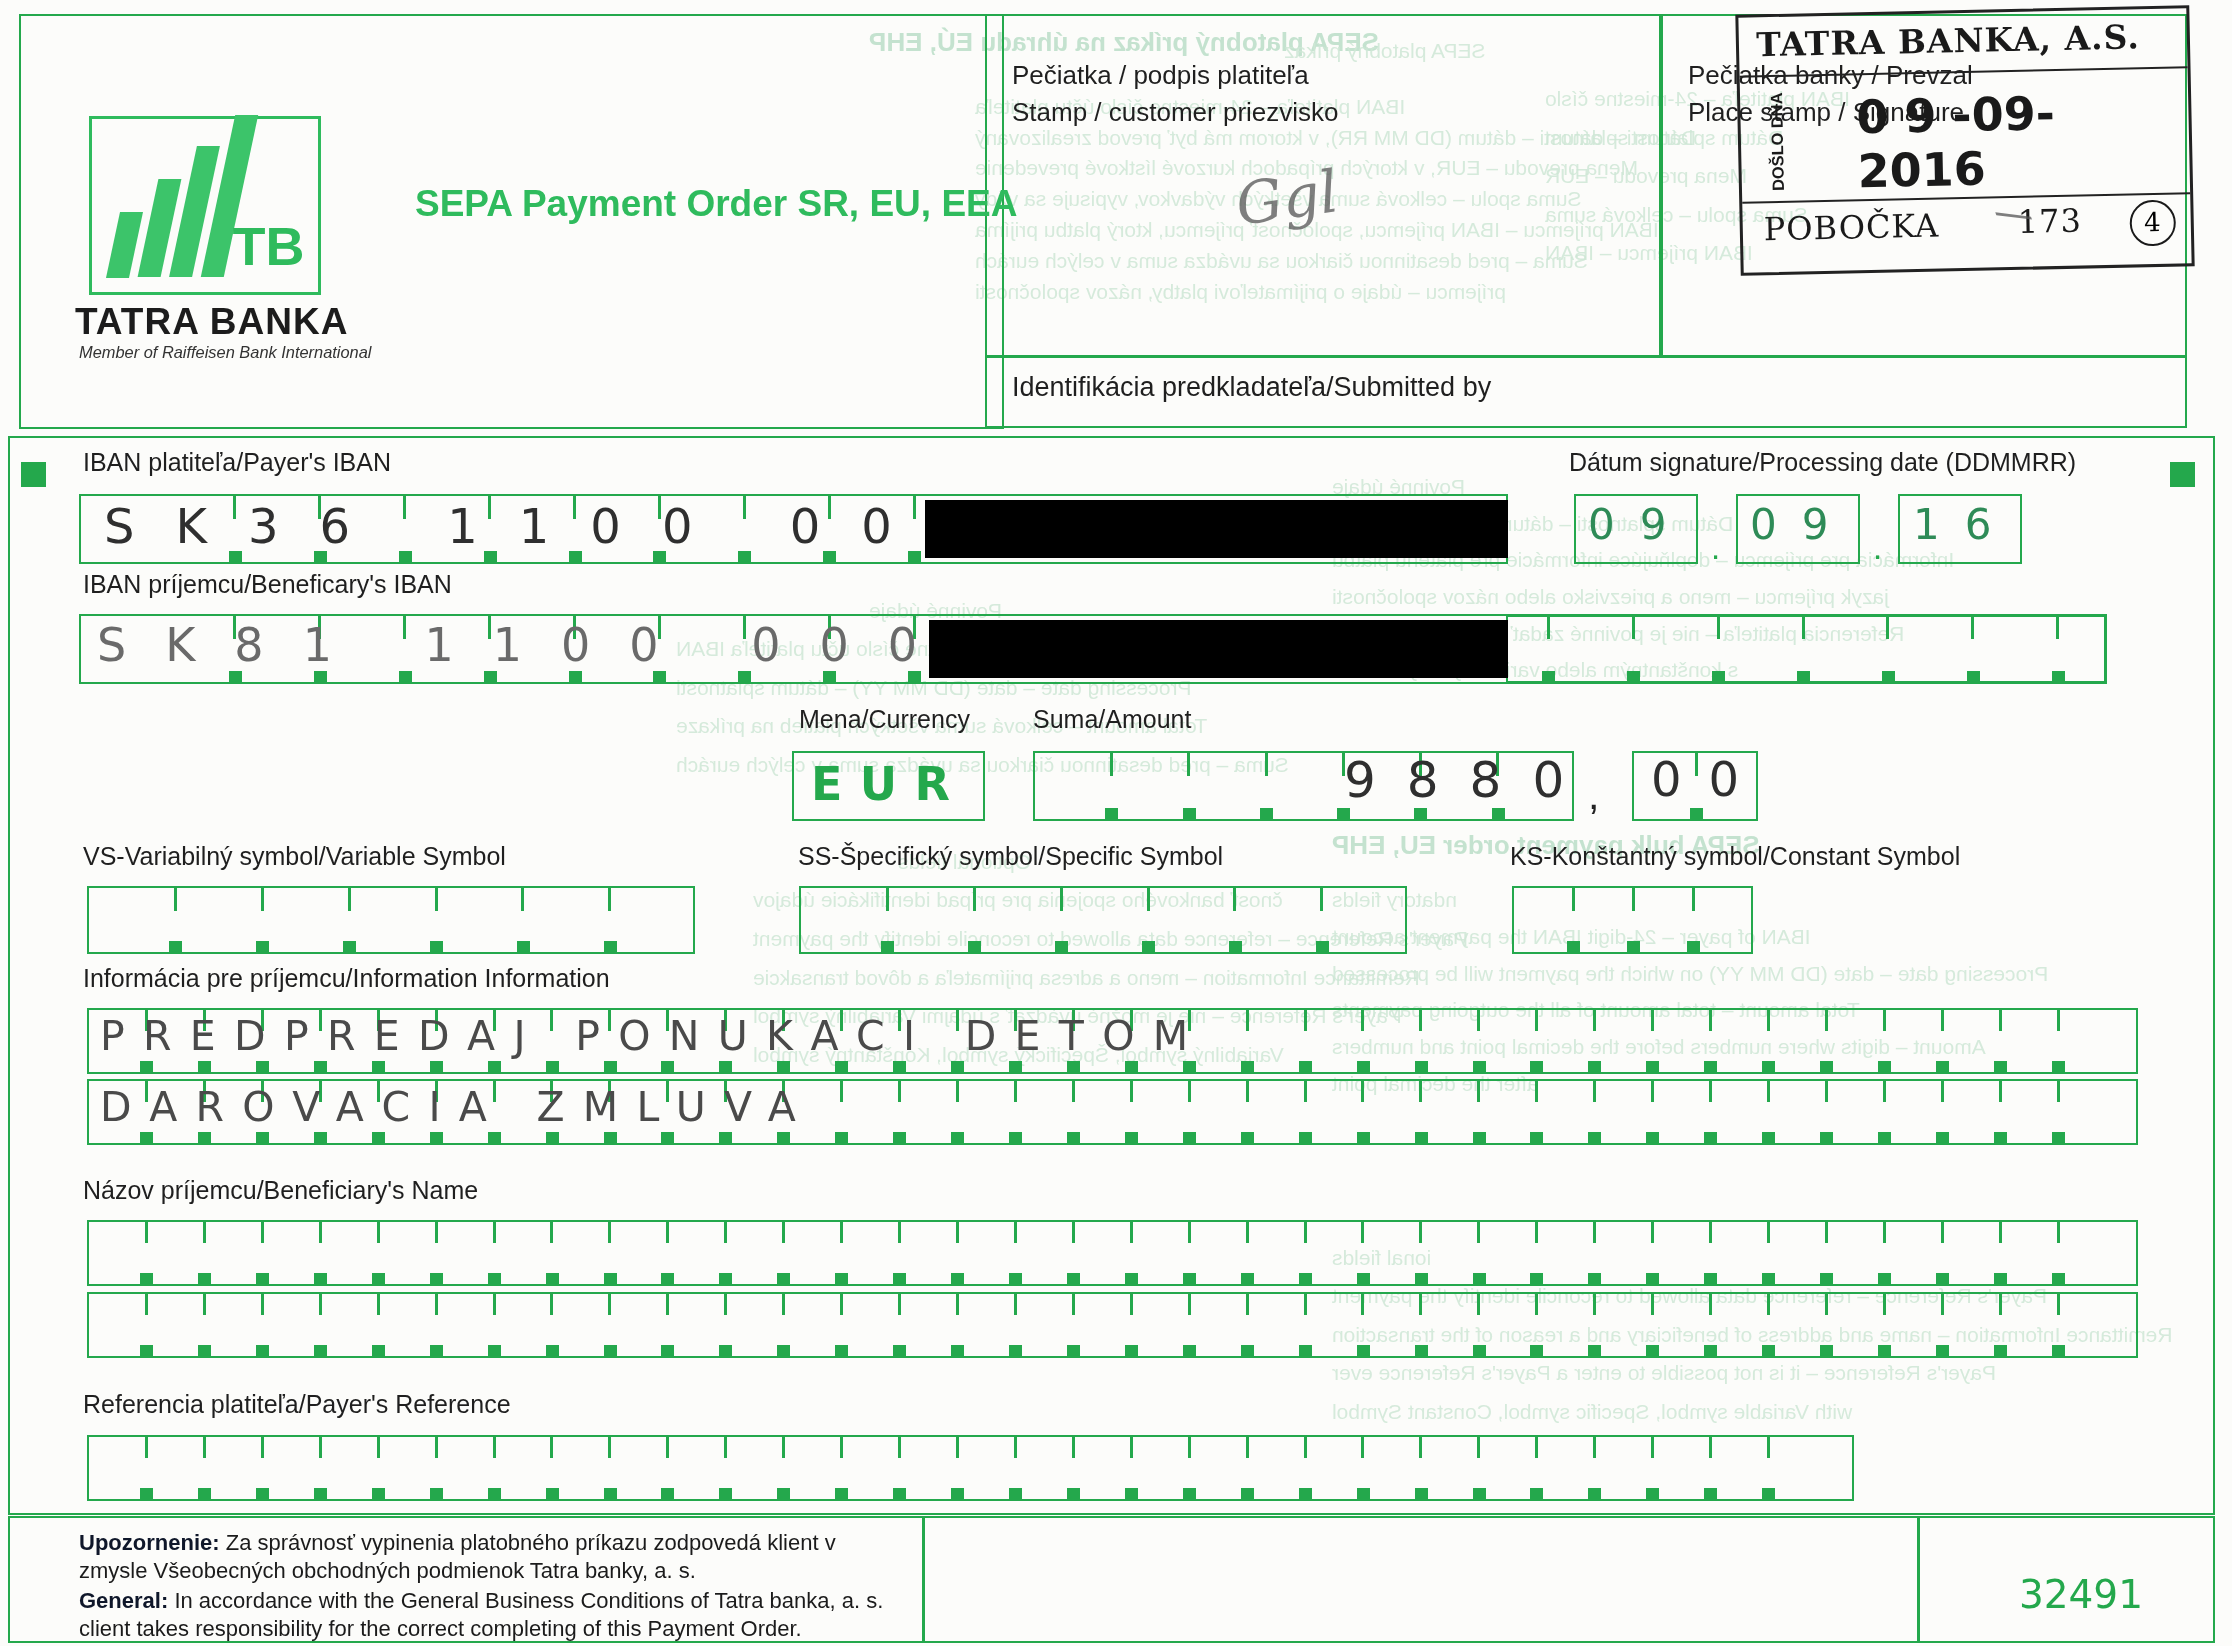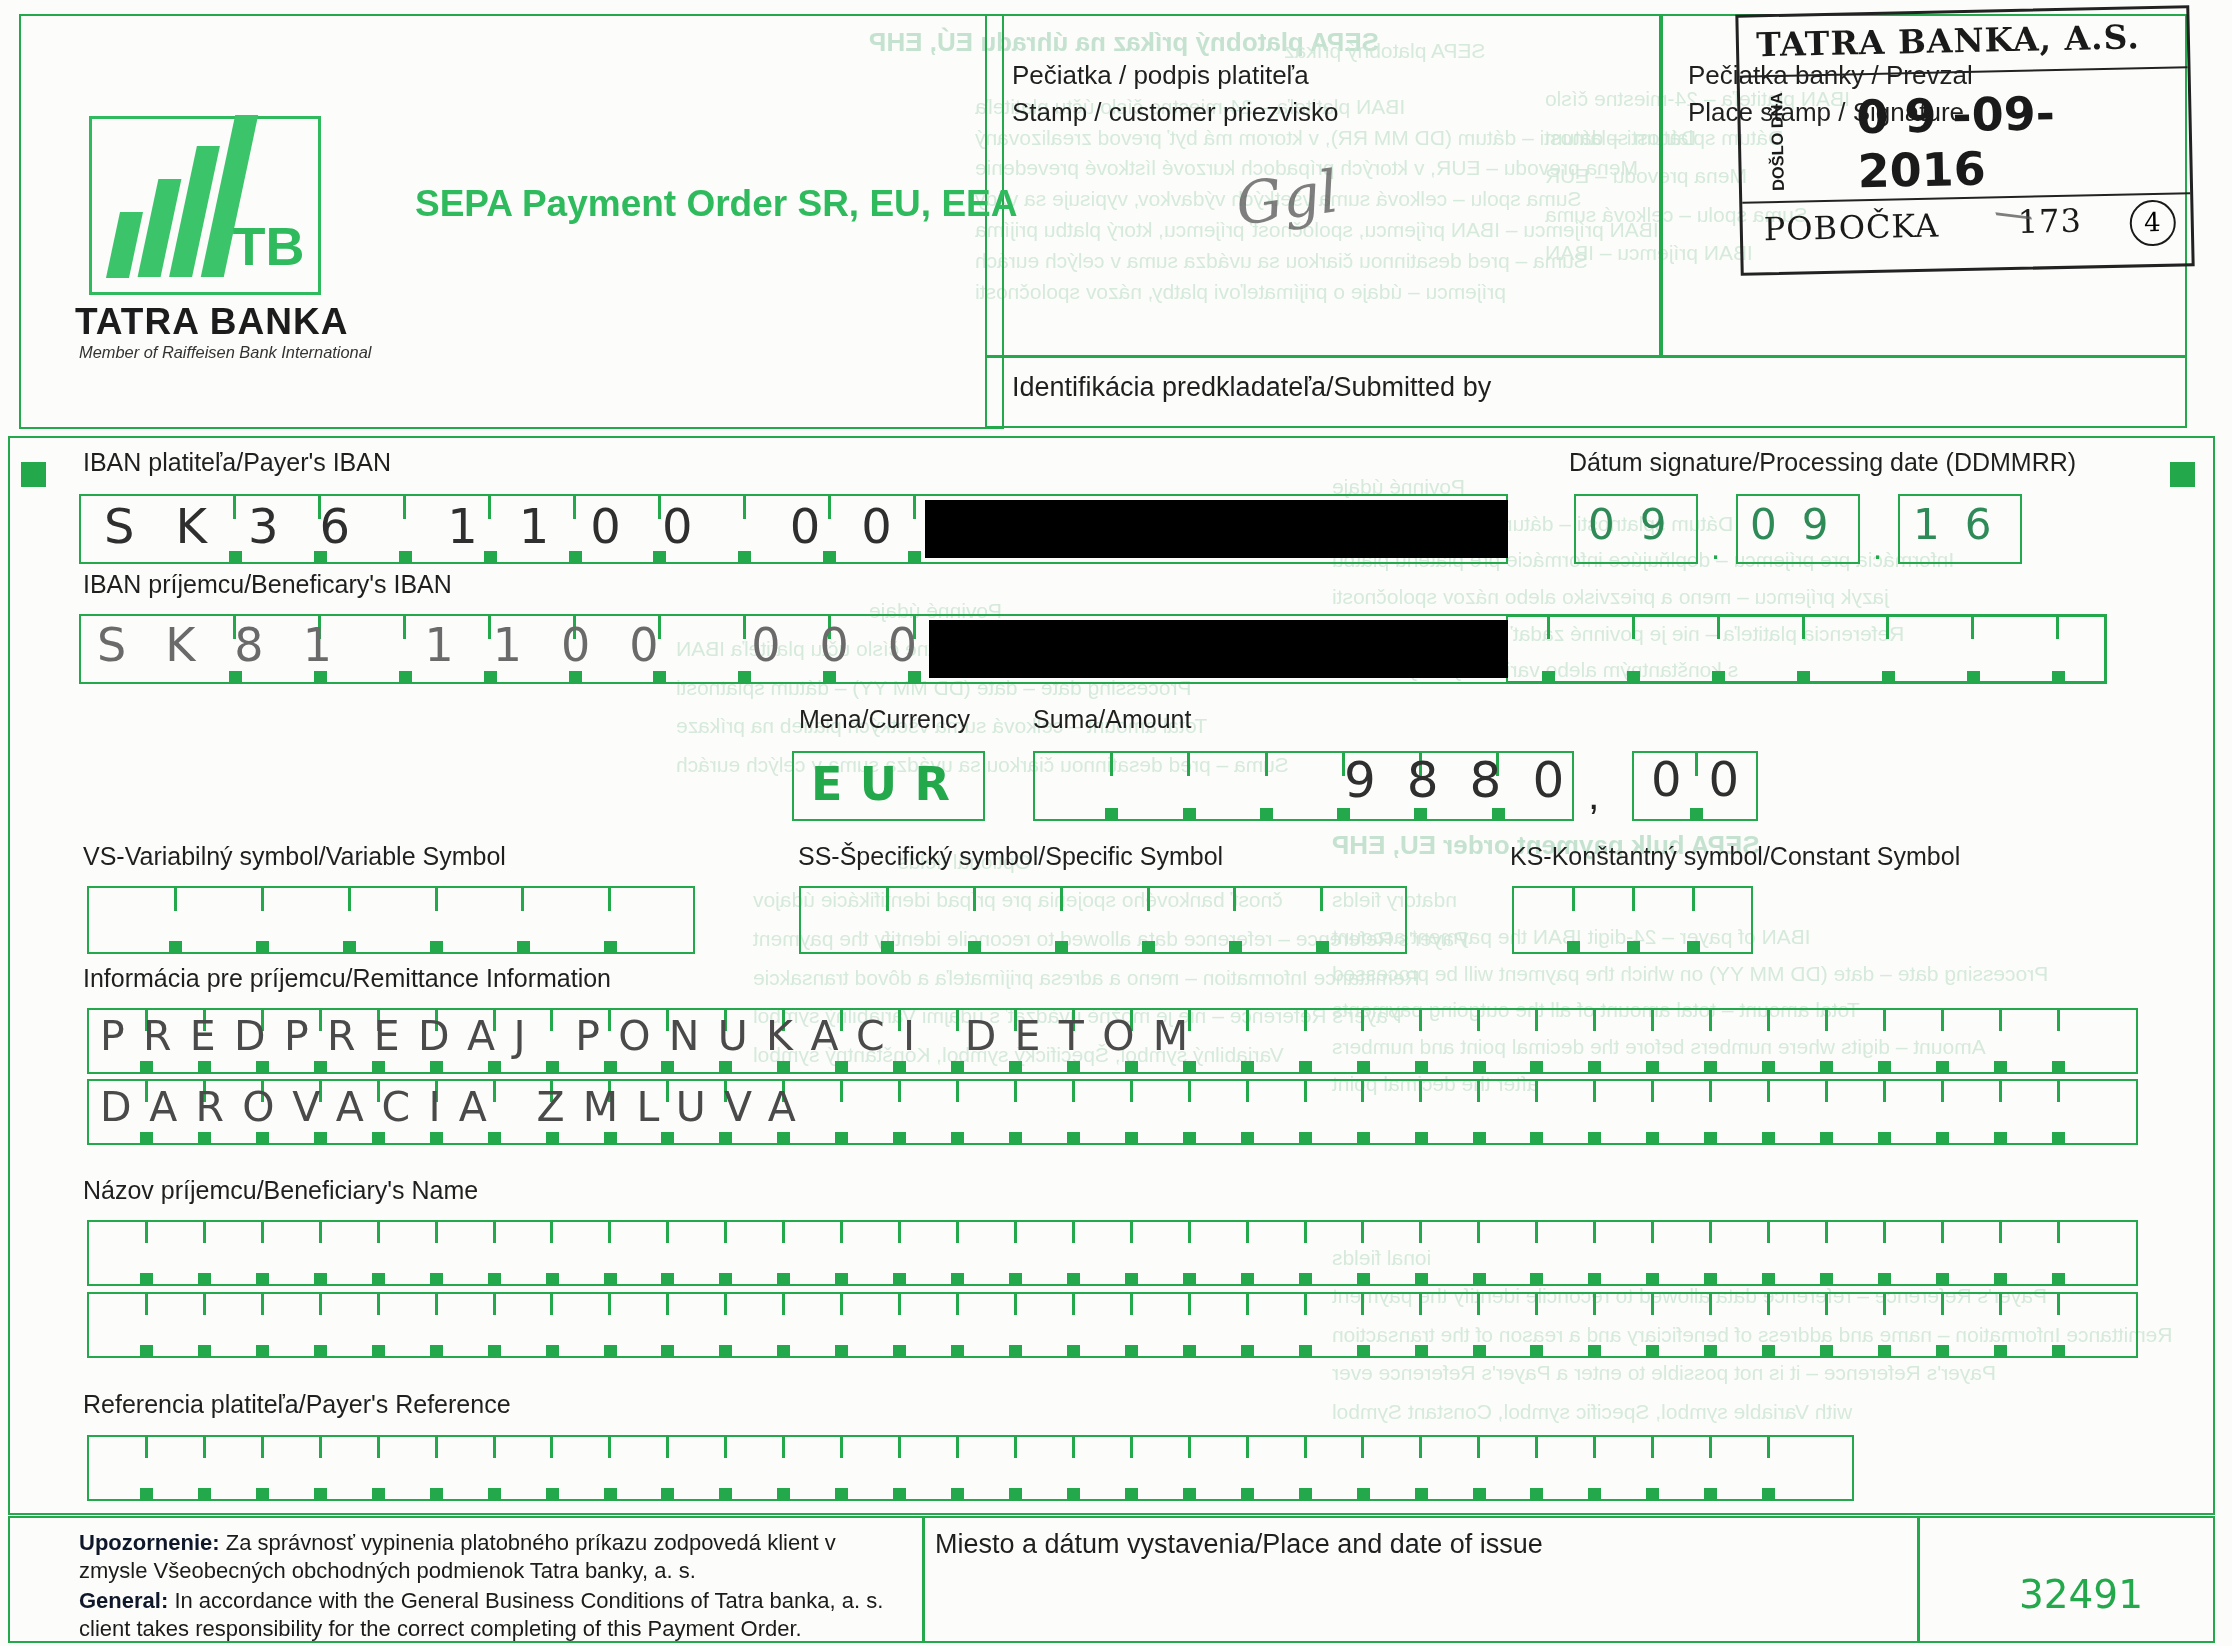--- a/index.html
+++ b/index.html
@@ -312,21 +312,21 @@
   <div class="gbox" style="left:1512px;top:886px;width:241px;height:68px;"></div>
   <div class="comb" style="left:1512px;top:886px;width:241px;height:68px;">
     <div class="tick" style="left:60px;height:25px;"></div>
       <div class="sq" style="left:55px;top:55px;"></div>
     <div class="tick" style="left:120px;height:25px;"></div>
       <div class="sq" style="left:115px;top:55px;"></div>
     <div class="tick" style="left:180px;height:25px;"></div>
       <div class="sq" style="left:175px;top:55px;"></div>
   </div>
 
-  <div class="lbl" style="left:83px;top:964px;">Informácia pre príjemcu/Remittance Information</div>
+  <div class="lbl" style="left:83px;top:964px;">Informácia pre príjemcu/Information Information</div>
   <div class="gbox" style="left:87px;top:1008px;width:2051px;height:66px;"></div>
   <div class="comb" style="left:87px;top:1008px;width:2051px;height:66px;">
     <div class="tick" style="left:58px;height:23px;"></div>
       <div class="sq" style="left:53px;top:53px;"></div>
     <div class="tick" style="left:116px;height:23px;"></div>
       <div class="sq" style="left:111px;top:53px;"></div>
     <div class="tick" style="left:174px;height:23px;"></div>
       <div class="sq" style="left:169px;top:53px;"></div>
     <div class="tick" style="left:232px;height:23px;"></div>
       <div class="sq" style="left:227px;top:53px;"></div>
@@ -683,17 +683,16 @@
 
   <div class="warn" style="left:79px;top:1529px;width:830px;">
     <b>Upozornenie:</b>
     <span>Za správnosť vypinenia platobného príkazu zodpovedá klient v zmysle Všeobecných obchodných podmienok Tatra banky, a. s.</span>
   </div>
   <div class="warn" style="left:79px;top:1587px;width:830px;">
     <b>General:</b>
     <span>In accordance with the General Business Conditions of Tatra banka, a. s. client takes responsibility for the correct completing of this Payment Order.</span>
   </div>
 
-  <div class="lbl" style="left:935px;top:1529px;font-size:27px;">Miesto a dátum vystavenia/Place and date of issue</div>
   <div class="num32491">32491</div>
 
 </div>
 
 
 </body></html>

